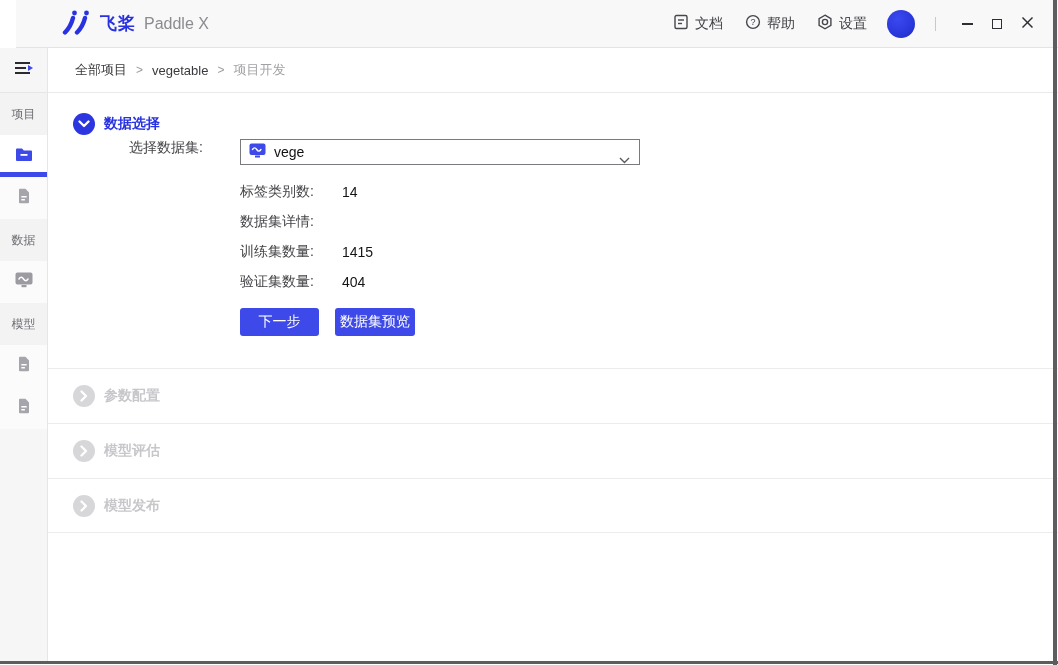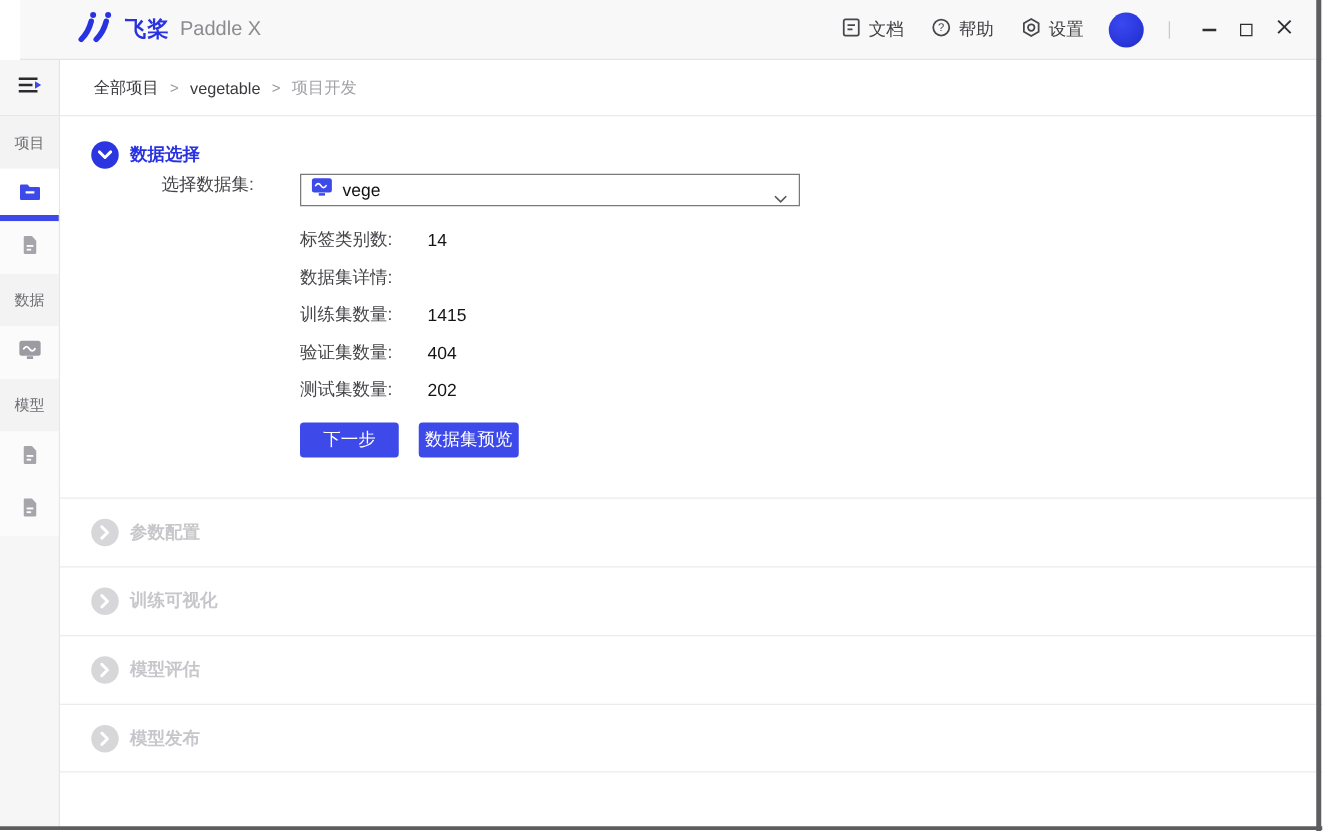--- a/index.html
+++ b/index.html
@@ -283,49 +283,37 @@
               <span class="detail-value"></span>
             </div>
             <div class="detail-row">
               <span class="detail-label">训练集数量:</span>
               <span class="detail-value">1415</span>
             </div>
             <div class="detail-row">
               <span class="detail-label">验证集数量:</span>
               <span class="detail-value">404</span>
             </div>
-            <div class="detail-row">
-              <span class="detail-label">测试集数量:</span>
-              <span class="detail-value">202</span>
-            </div>
           </div>
 
           <div class="btn-row">
             <button class="btn btn-next">下一步</button>
             <button class="btn btn-preview">数据集预览</button>
           </div>
         </div>
 
         <div class="section-closed">
           <span class="sec-circle gray">
             <svg width="8" height="12" viewBox="0 0 8 12">
               <polyline points="1.5,1.5 6,6 1.5,10.5" fill="none" stroke="#fff" stroke-width="2.3" stroke-linecap="round" stroke-linejoin="round"></polyline>
             </svg>
           </span>
           <span class="sec-title-gray">参数配置</span>
         </div>
 
-        <div class="section-closed">
-          <span class="sec-circle gray">
-            <svg width="8" height="12" viewBox="0 0 8 12">
-              <polyline points="1.5,1.5 6,6 1.5,10.5" fill="none" stroke="#fff" stroke-width="2.3" stroke-linecap="round" stroke-linejoin="round"></polyline>
-            </svg>
-          </span>
-          <span class="sec-title-gray">训练可视化</span>
-        </div>
 
         <div class="section-closed">
           <span class="sec-circle gray">
             <svg width="8" height="12" viewBox="0 0 8 12">
               <polyline points="1.5,1.5 6,6 1.5,10.5" fill="none" stroke="#fff" stroke-width="2.3" stroke-linecap="round" stroke-linejoin="round"></polyline>
             </svg>
           </span>
           <span class="sec-title-gray">模型评估</span>
         </div>
 

